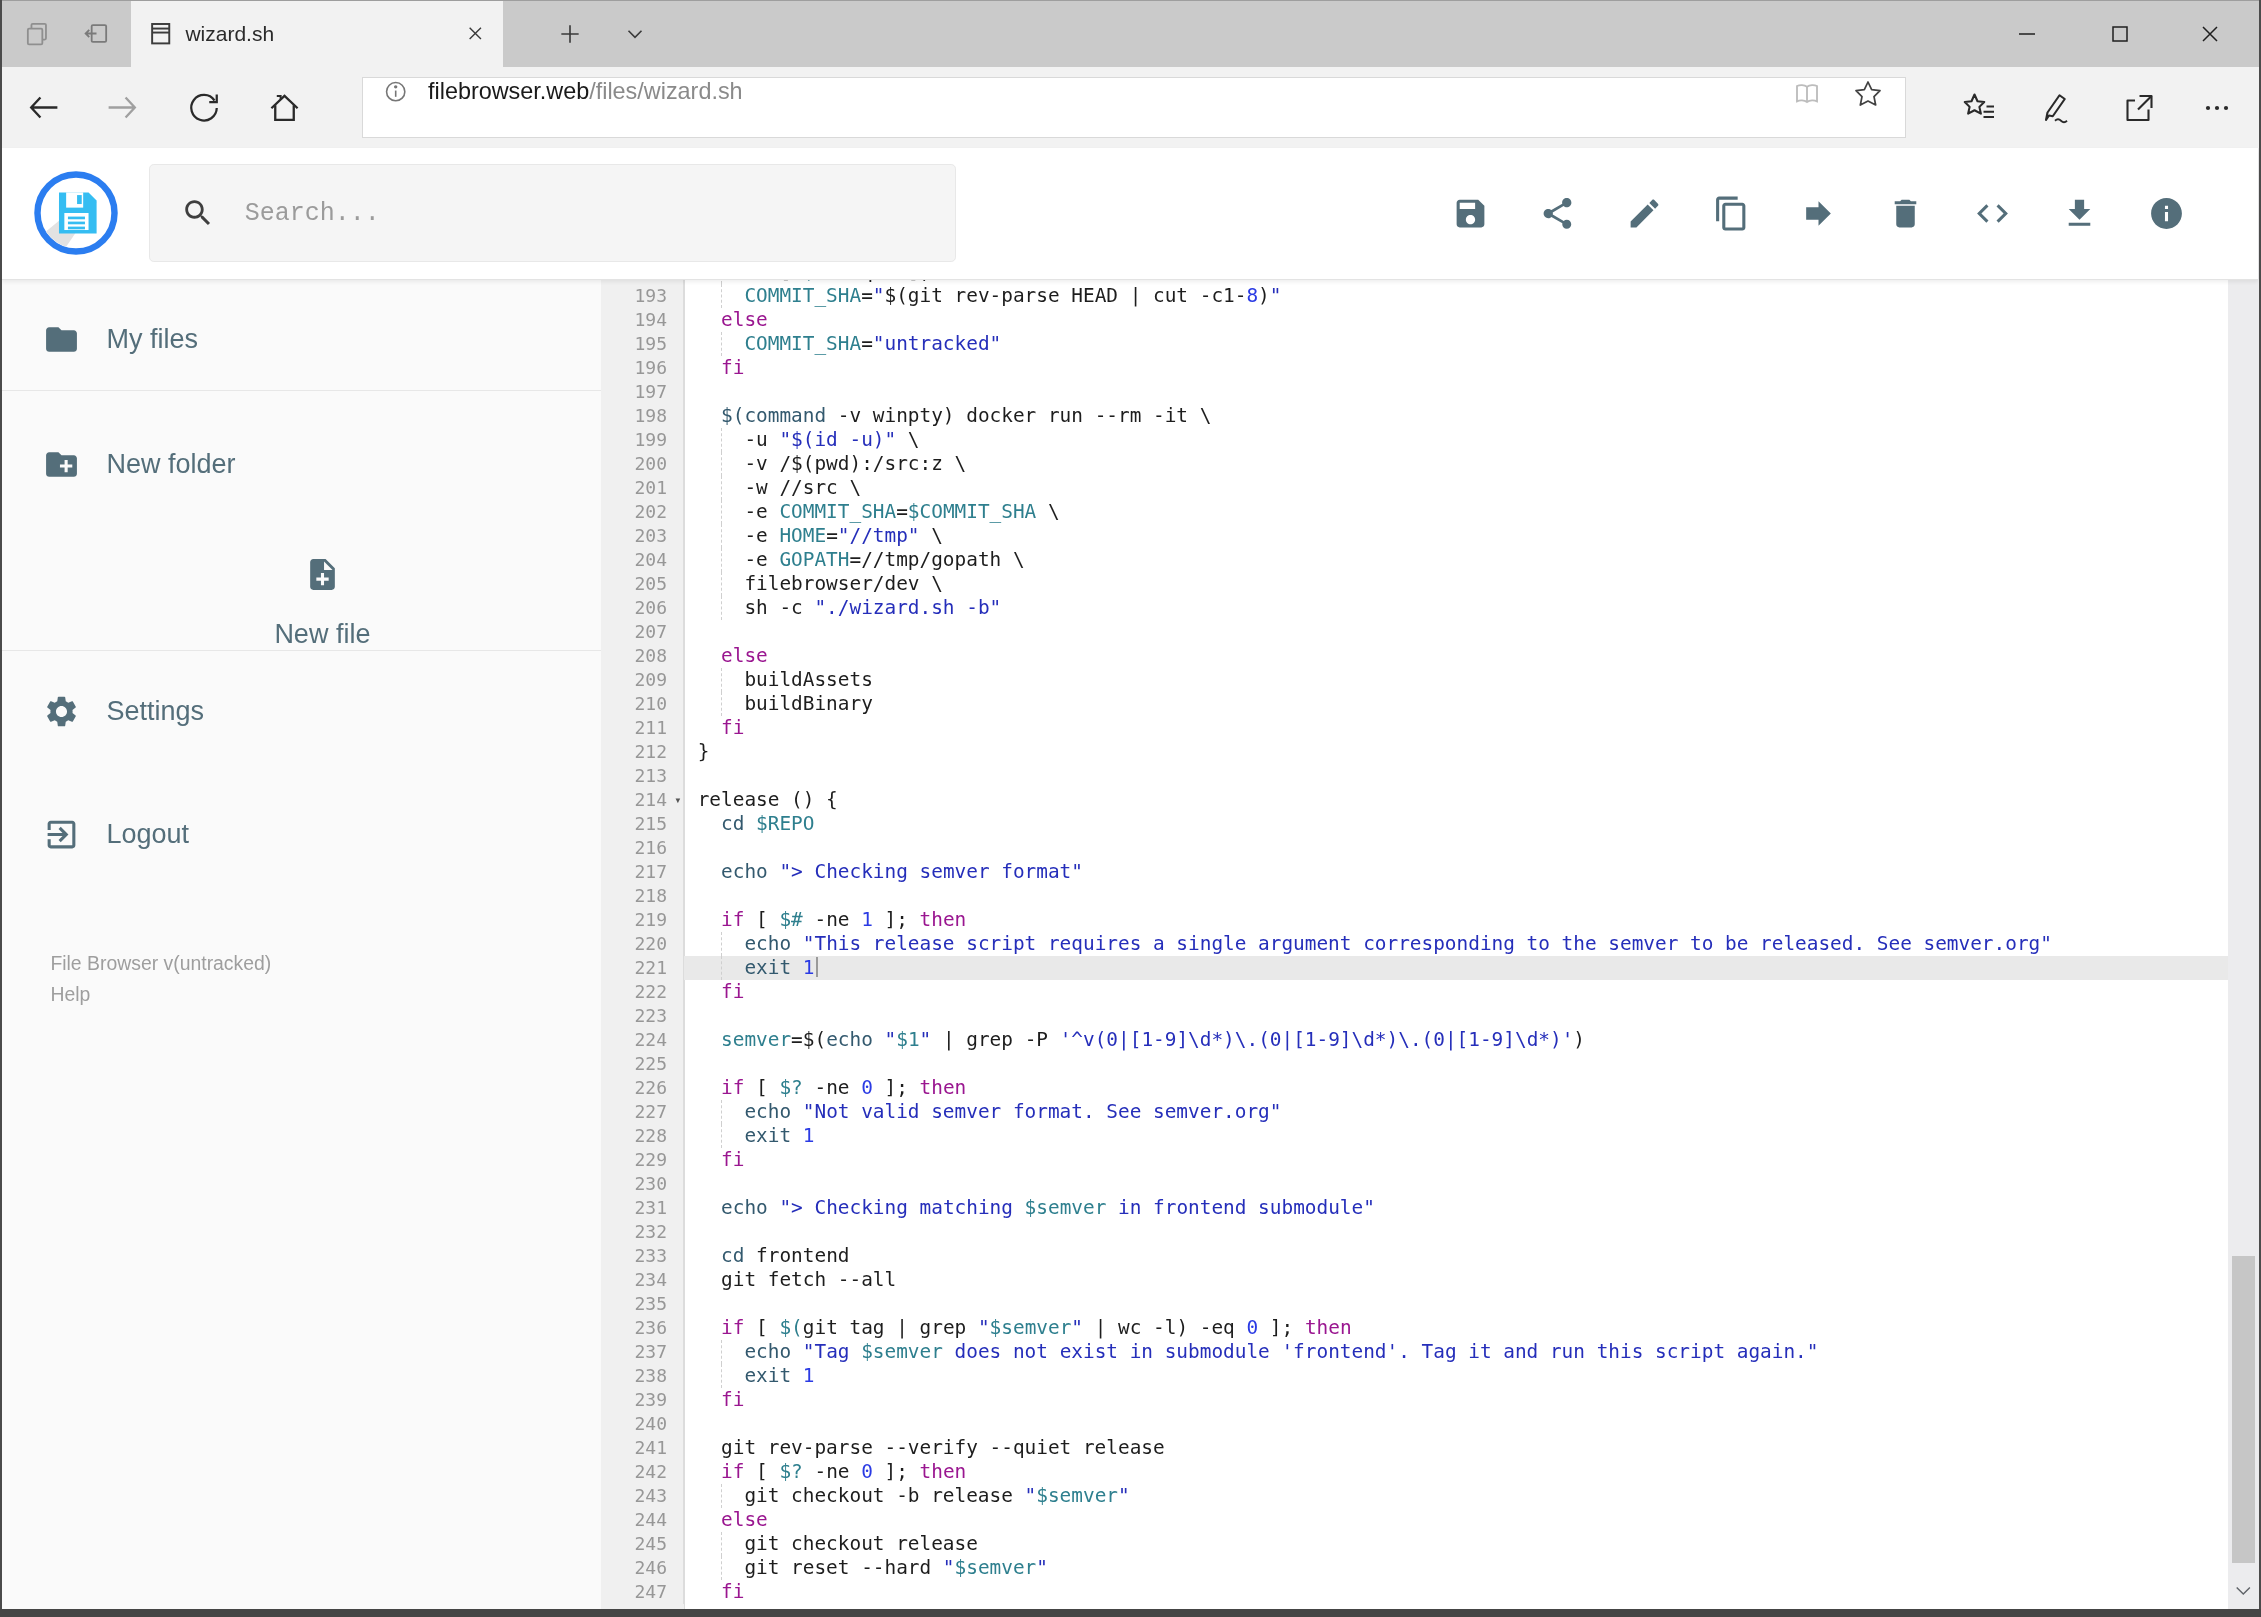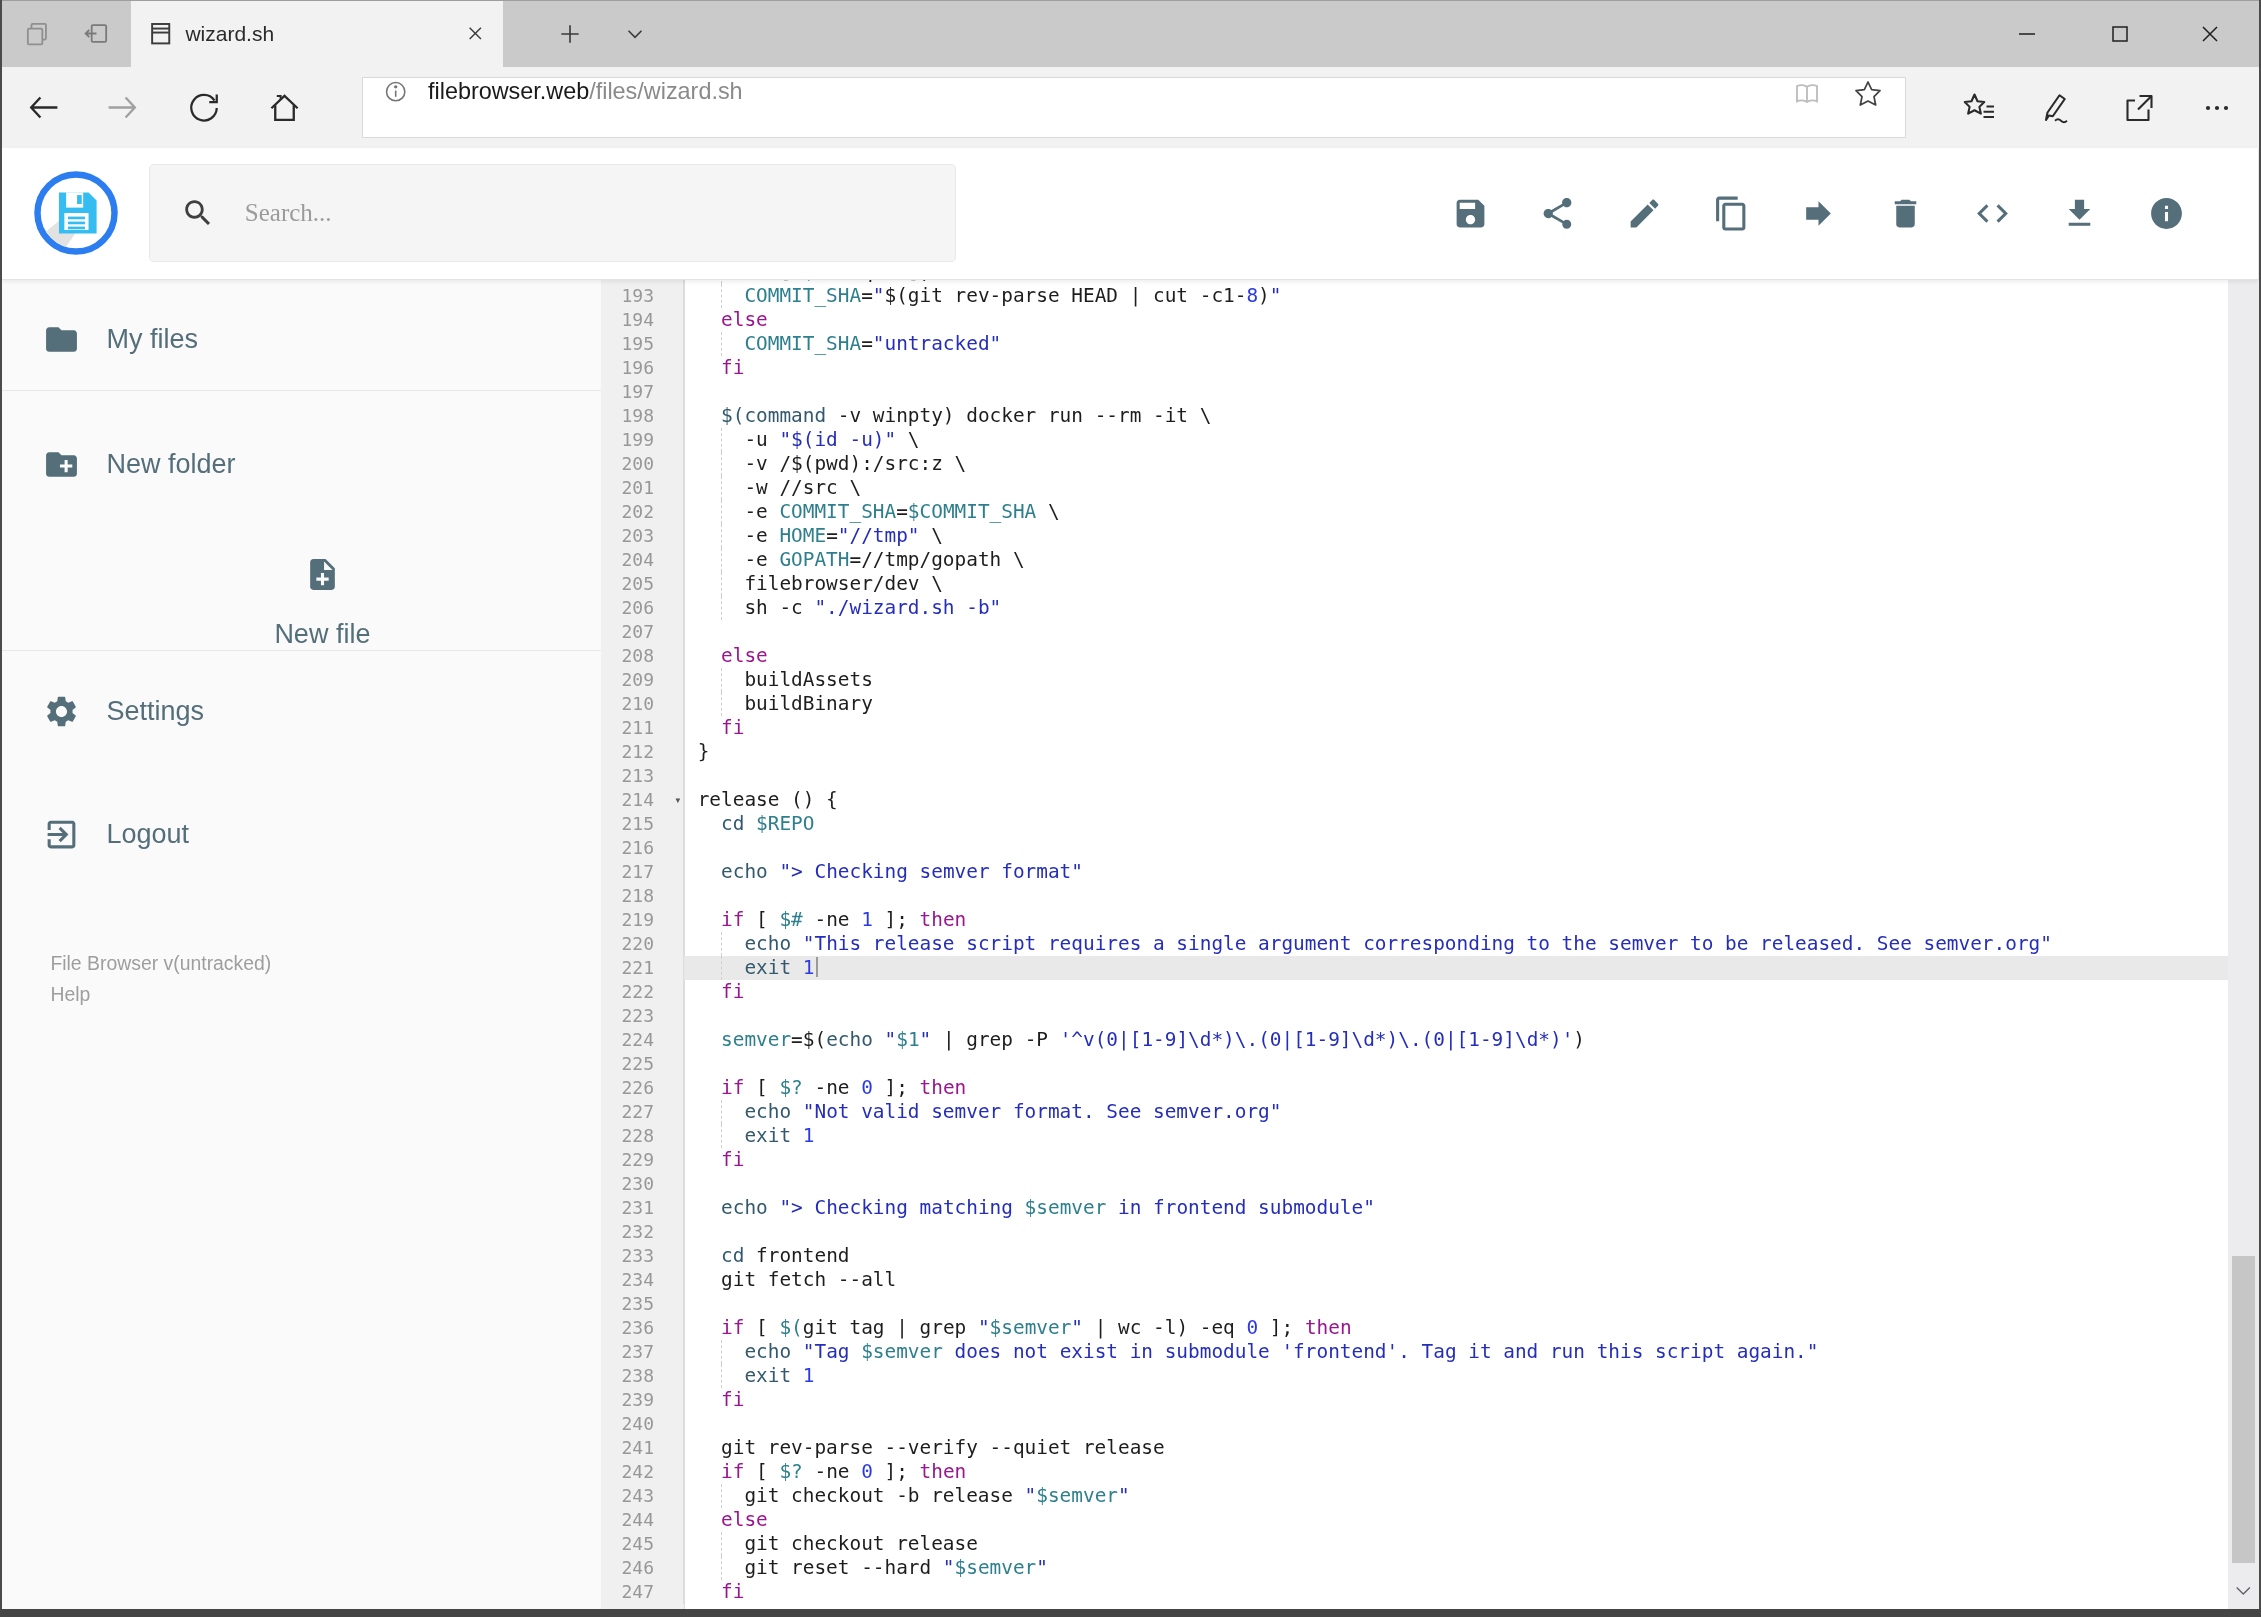--- a/index.html
+++ b/index.html
@@ -29,37 +29,37 @@
   .url-path{color:#8a8a8a}
   .url-right{display:flex;align-items:center;gap:29px;padding-right:21px}
   
   .appheader{position:absolute;left:2.4px;top:148px;width:2256px;height:131px;background:#fff;
              border-bottom:0.8px solid #e3e3e3;box-shadow:0 1.6px 4px rgba(0,0,0,.07);z-index:5}
   .logo{position:absolute;left:31px;top:22px;width:86px;height:86px}
   .searchbox{position:absolute;left:147px;top:16px;width:807px;height:98px;background:#f5f5f5;
              border:0.8px solid #e8e8e8;border-radius:4.8px;box-sizing:border-box;
              display:flex;align-items:center;padding-left:31px;gap:27.4px}
   .searchbox input{border:none;outline:none;background:transparent;font-size:25px;
-                   font-family:Liberation Serif, serif;color:#444;width:646px}
+                   font-family:Liberation Mono, monospace;color:#444;width:646px}
   .searchbox input::placeholder{color:#9b9b9b}
   .actions{position:absolute;right:73px;top:0;height:131px;display:flex;align-items:center;gap:50px}
   .act-btn{width:37px;height:37px;color:#546e7a;cursor:pointer}
   
   .sidebar{position:absolute;left:2.4px;top:279px;width:599px;height:1330px;background:#fafafa}
   .side-item{position:absolute;left:0;width:100%;height:63px;display:flex;align-items:center;
              padding-left:41px;box-sizing:border-box;gap:26px;color:#546e7a;cursor:pointer}
   .side-item .lbl{font-size:27px}
   .side-div{position:absolute;left:0;width:100%;height:0.8px;background:#e7e7e7}
   .side-foot{position:absolute;left:48px;color:#9e9e9e;font-size:19.4px}
   
   .editor{position:absolute;left:601px;top:279px;width:1627px;height:1332px;background:#fff;overflow:hidden}
   .gutterbg{position:absolute;left:0;top:0;width:83px;height:100%;background:#f0f0f0;border-right:0.8px solid #dcdcdc}
   .row{position:relative;display:flex;height:24px}
   .row.partial{margin-top:-19.4px}
-  .gut{width:83px;min-width:83px;box-sizing:border-box;text-align:right;padding-right:29px;
+  .gut{width:83px;min-width:83px;box-sizing:border-box;text-align:right;padding-right:16px;
        border-right:0.8px solid #dcdcdc;background:#f0f0f0;color:#979797;
        font:18px/24px "DejaVu Sans Mono",monospace;position:relative}
   .fold{position:absolute;right:1.6px;top:0;font-size:12px;color:#555;line-height:24px}
   .codecell{flex:1;position:relative;padding-left:13.7px;white-space:pre;
             font:19.4px/24px "DejaVu Sans Mono",monospace;color:#1d1d1d}
   .row.active .codecell{background:#e9e9e9}
   .guide{position:absolute;left:37px;top:0;bottom:0;border-left:0.8px dashed #cfcfcf}
   .tv{color:#2e7f8e}.tk{color:#9a1690}.ts{color:#252eba}.tn{color:#2b3be4}.tb{color:#33596e}.td{color:#1d1d1d}
   .caret{display:inline-block;width:2.4px;height:19.4px;background:#9a9a9a;vertical-align:-3.2px;margin-left:1.6px}
   

